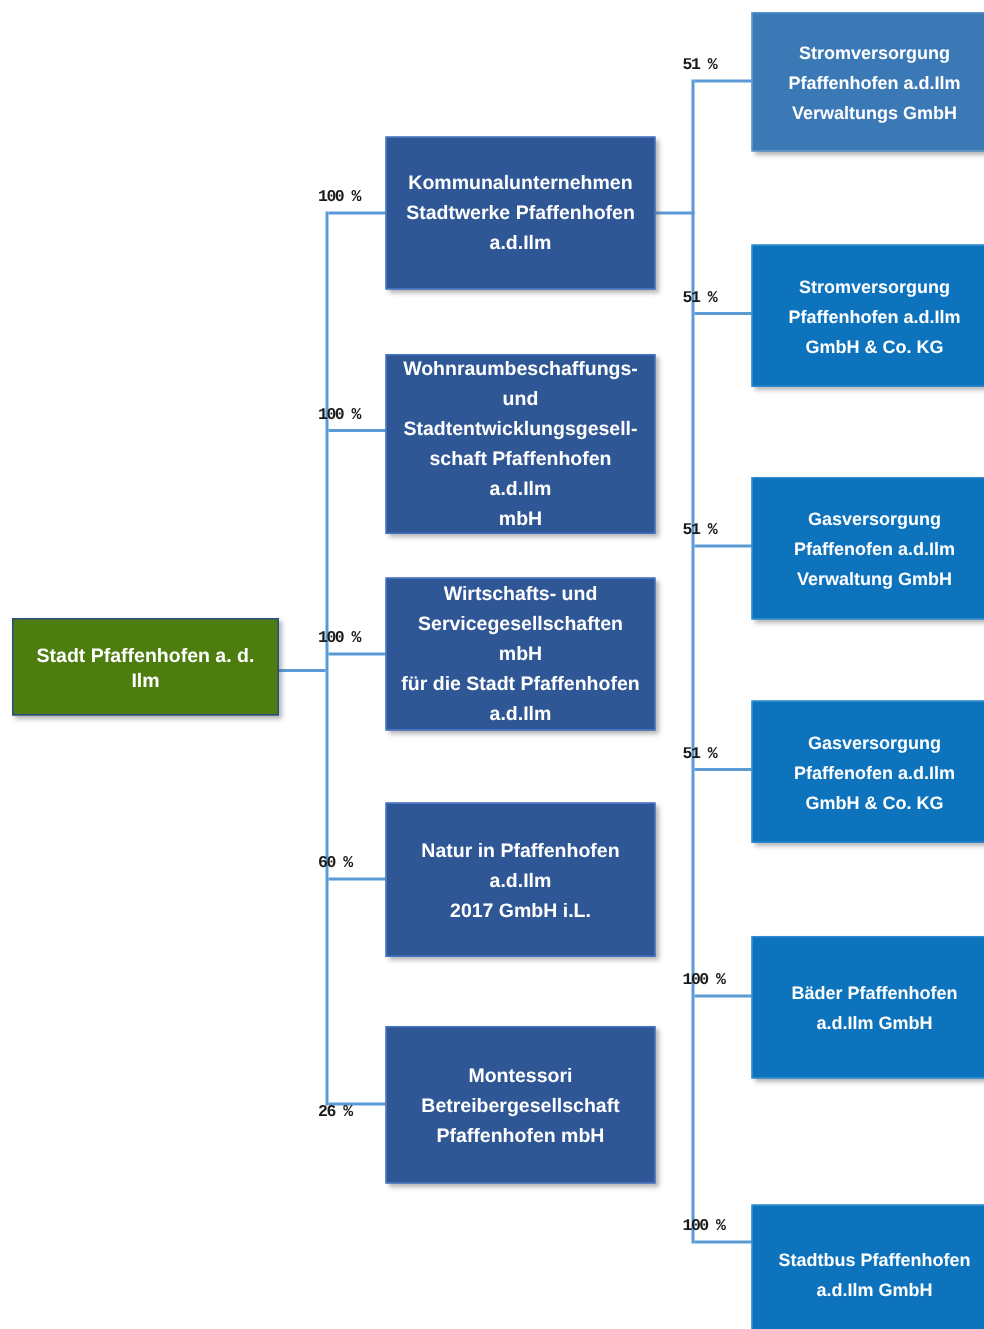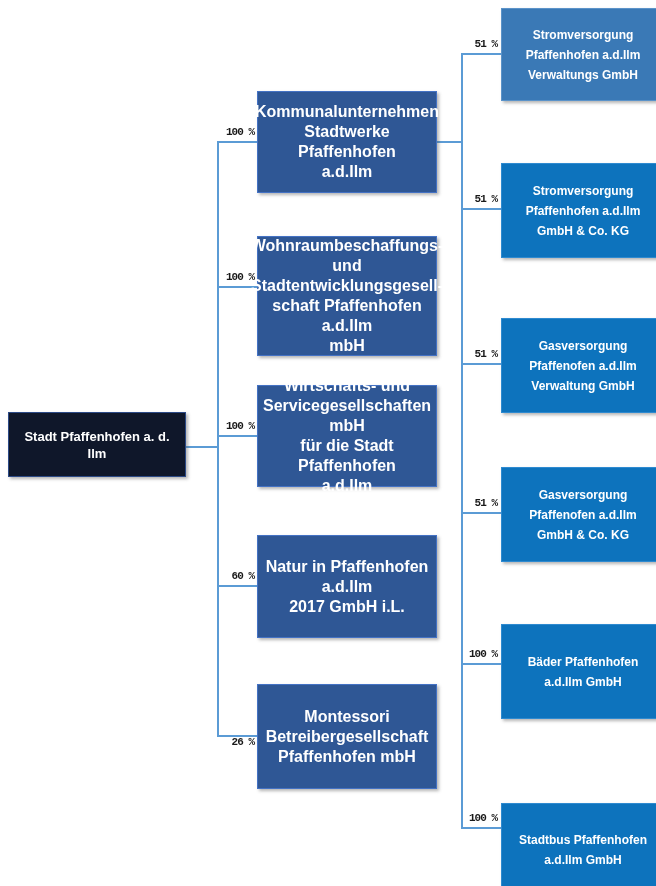--- a/index.html
+++ b/index.html
@@ -9,25 +9,25 @@
   }
   
   .box{
     position:absolute;display:flex;align-items:center;justify-content:center;
     text-align:center;color:#ffffff;font-weight:bold;white-space:pre-line;
     box-shadow:2px 2px 3px rgba(90,90,90,0.45);box-sizing:border-box;
     padding:4px 6px;
   }
   .root{
     left:8px;top:412px;width:178px;height:65px;
-    background:#0f172a;border:1px solid #2c4a86;font-size:13px;line-height:17px;
+    background:#4d7c0f;border:1px solid #2c4a86;font-size:13px;line-height:17px;
   }
   .mid{
     left:257px;width:180px;background:#2f5795;border:1px solid #4472c4;
-    font-size:16px;line-height:20px;
+    font-size:13px;line-height:20px;
   }
   .right{
     left:501px;width:164px;background:#0d73bd;border:1px solid #2e8ad0;
     font-size:12px;line-height:20px;
   }
   .right.alt{background:#3a79b6;border:1px solid #5b93c9;}
   #m1{top:91px;height:102px;}
   #m2{top:236px;height:120px;}
   #m3{top:385px;height:102px;}
   #m4{top:535px;height:103px;}
@@ -50,21 +50,21 @@
   #ln-mid-right{left:437px;top:141px;width:26px;height:2px;}
   #trunk-right{left:461px;top:53px;width:2px;height:776px;}
   #stub-r1{left:463px;top:53px;width:38px;height:2px;}
   #stub-r2{left:463px;top:208px;width:38px;height:2px;}
   #stub-r3{left:463px;top:363px;width:38px;height:2px;}
   #stub-r4{left:463px;top:512px;width:38px;height:2px;}
   #stub-r5{left:463px;top:663px;width:38px;height:2px;}
   #stub-r6{left:463px;top:827px;width:38px;height:2px;}
   
   .share{
-    position:absolute;width:42px;text-align:right;color:#1a1a1a;
+    position:absolute;width:42px;text-align:left;color:#1a1a1a;
     font-family:"Liberation Mono","DejaVu Sans Mono",monospace;
     font-weight:bold;font-size:11px;line-height:13px;letter-spacing:-1px;
   }
   #sm1{left:212px;top:126px;}
   #sm2{left:212px;top:271px;}
   #sm3{left:212px;top:420px;}
   #sm4{left:212px;top:570px;}
   #sm5{left:212px;top:720px;margin-top:16px;}
   #sr1{left:455px;top:38px;}
   #sr2{left:455px;top:193px;}

